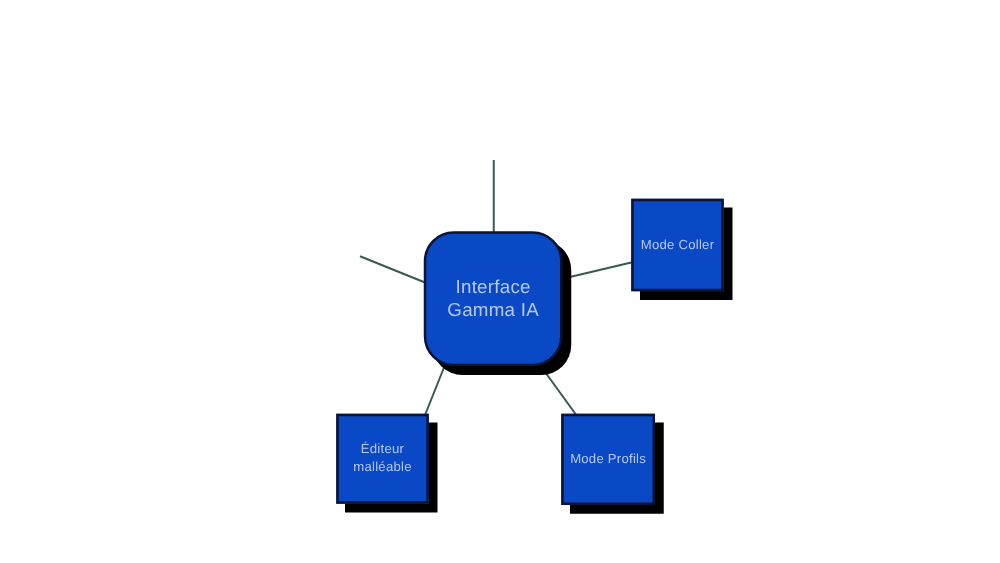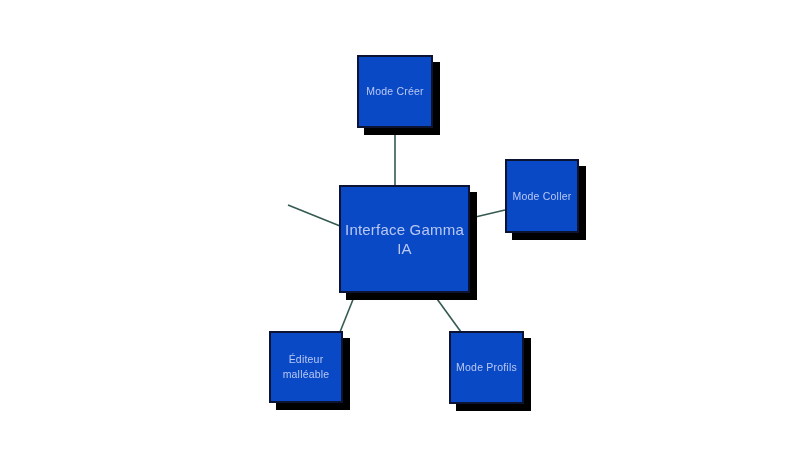--- a/index.html
+++ b/index.html
@@ -36,23 +36,24 @@
     font-weight: 500;
     letter-spacing: 0.2px;
   }
   .node .label {
     padding: 2px 3px;
     line-height: 1.4;
   }
   .node-center {
     left: 339px;
     top: 185px;
-    width: 131px;
+    width: 111px;
     height: 108px;
     font-size: 15px;
+    border-radius: 24px;
   }
   .node-center .label { line-height: 1.3; }
   .node-top {
     left: 357px;
     top: 55px;
     width: 76px;
     height: 73px;
     font-size: 10.5px;
   }
   .node-right {
@@ -99,23 +100,20 @@
 
     <line x1="356" y1="292" x2="340" y2="332" stroke="#355a52" stroke-width="1.6"></line>
 
     <line x1="432" y1="292" x2="461" y2="332" stroke="#355a52" stroke-width="1.6"></line>
   </svg>
 
   <div class="node node-center">
     <span class="label">Interface Gamma IA</span>
   </div>
 
-  <div class="node node-top">
-    <span class="label">Mode Créer</span>
-  </div>
 
   <div class="node node-right">
     <span class="label">Mode Coller</span>
   </div>
 
 
   <div class="node node-bottom-left">
     <span class="label">Éditeur malléable</span>
   </div>
 

